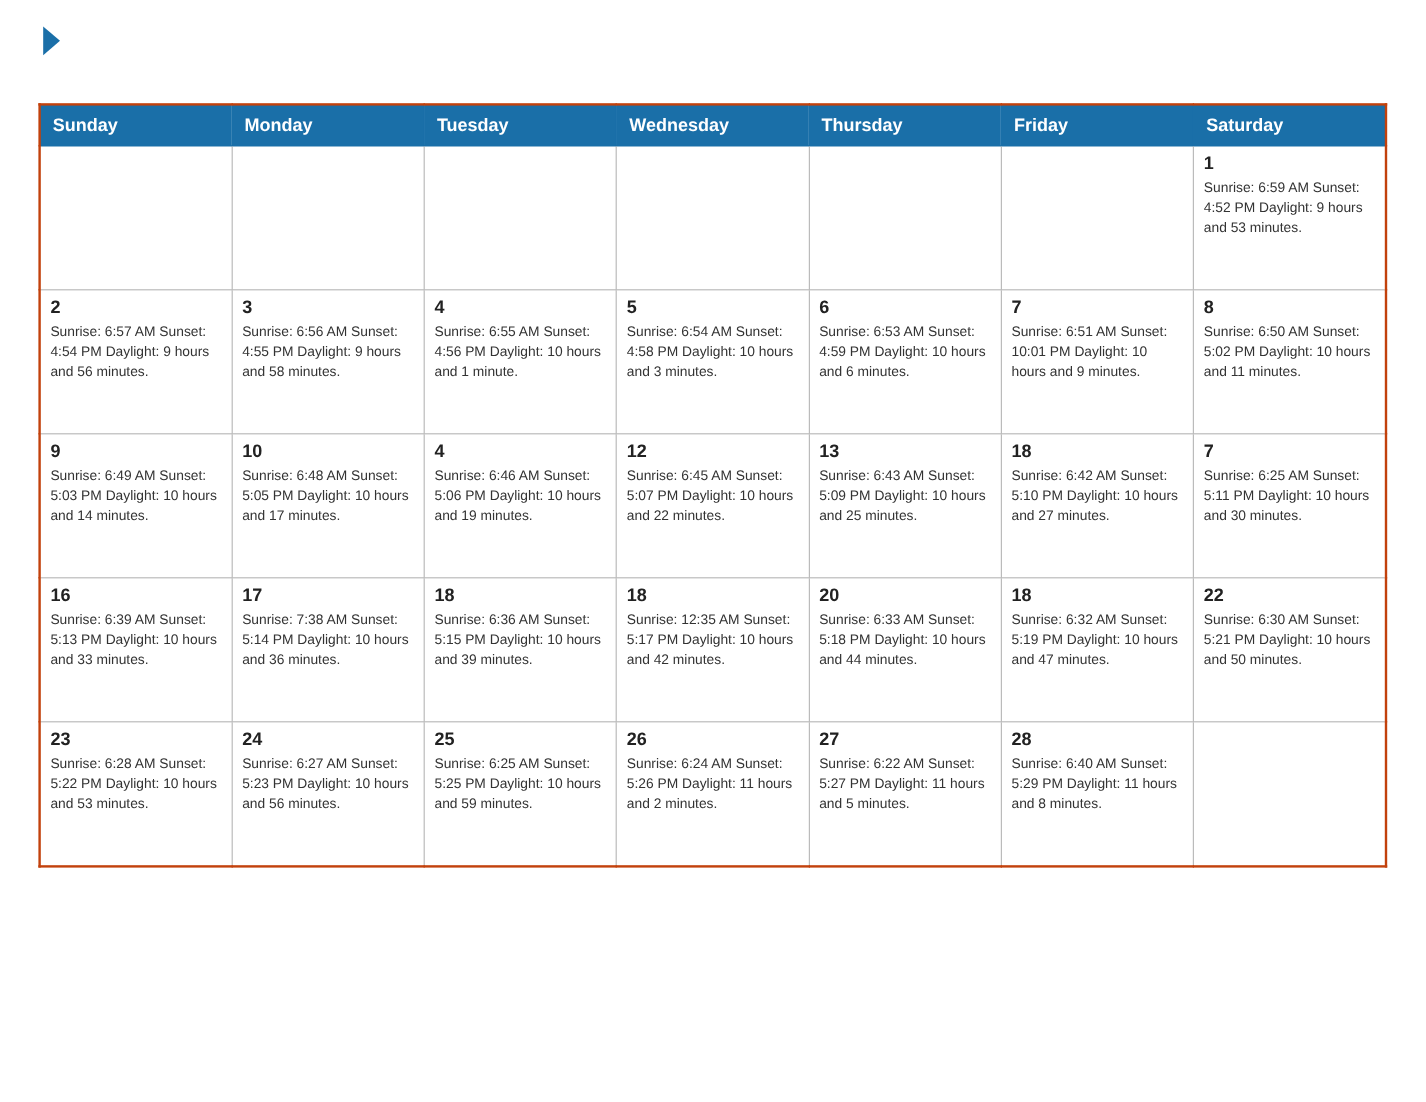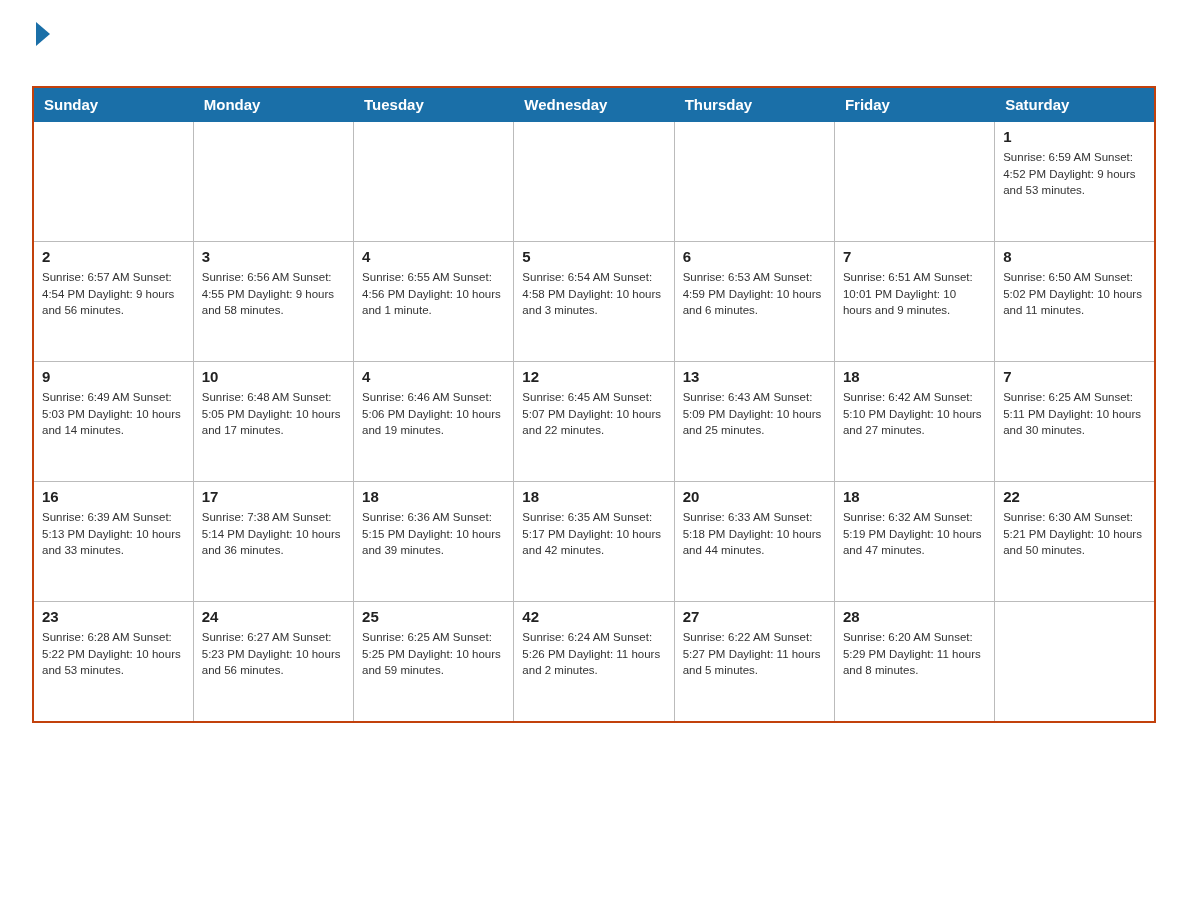--- a/index.html
+++ b/index.html
@@ -262,21 +262,21 @@
         </td>
         <td>
           <span class="day-num">18</span>
           <div class="day-info">Sunrise: 6:36 AM
 Sunset: 5:15 PM
 Daylight: 10 hours
 and 39 minutes.</div>
         </td>
         <td>
           <span class="day-num">18</span>
-          <div class="day-info">Sunrise: 6:35 AM
+          <div class="day-info">Sunrise: 12:35 AM
 Sunset: 5:17 PM
 Daylight: 10 hours
 and 42 minutes.</div>
         </td>
         <td>
           <span class="day-num">20</span>
           <div class="day-info">Sunrise: 6:33 AM
 Sunset: 5:18 PM
 Daylight: 10 hours
 and 44 minutes.</div>
@@ -312,36 +312,36 @@
 and 56 minutes.</div>
         </td>
         <td>
           <span class="day-num">25</span>
           <div class="day-info">Sunrise: 6:25 AM
 Sunset: 5:25 PM
 Daylight: 10 hours
 and 59 minutes.</div>
         </td>
         <td>
-          <span class="day-num">42</span>
+          <span class="day-num">26</span>
           <div class="day-info">Sunrise: 6:24 AM
 Sunset: 5:26 PM
 Daylight: 11 hours
 and 2 minutes.</div>
         </td>
         <td>
           <span class="day-num">27</span>
           <div class="day-info">Sunrise: 6:22 AM
 Sunset: 5:27 PM
 Daylight: 11 hours
 and 5 minutes.</div>
         </td>
         <td>
           <span class="day-num">28</span>
-          <div class="day-info">Sunrise: 6:20 AM
+          <div class="day-info">Sunrise: 6:40 AM
 Sunset: 5:29 PM
 Daylight: 11 hours
 and 8 minutes.</div>
         </td>
         <td></td>
       </tr>
     </tbody>
 </table>
 
 </body></html>

